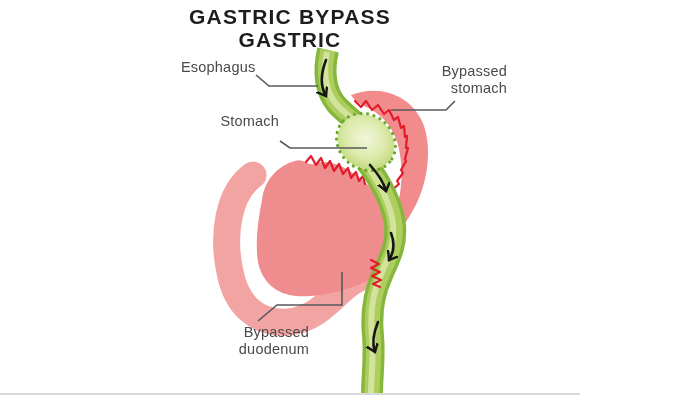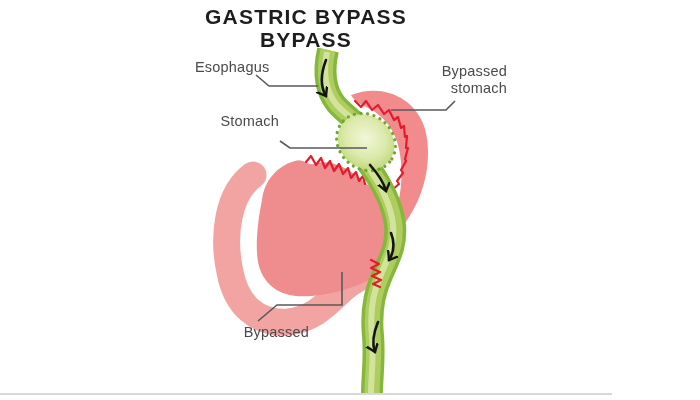--- a/index.html
+++ b/index.html
@@ -6,34 +6,34 @@
     --background:#ffffff; --stomach-pink:#ef8c8d; --duodenum-pink:#f2a4a3;
     --crescent-pink:#f18b8c; --staple-red:#e31c2d; --tube-green-dark:#85b73c;
     --tube-green-mid:#aecd5f; --tube-green-light:#d2e49c; --pouch-fill-light:#f2f6da;
     --pouch-fill-edge:#b7d36c; --suture-green:#6fa62f; --label-text:#4a4a4c;
     --leader-line:#58595b; --title-text:#1d1d1d; --baseline-gray:#d8d8d8;
     --arrow-black:#141414;
   }
   html,body{margin:0;padding:0;background:#fff;}
   .stage{
     position:relative;width:580px;height:400px;background:var(--background);
-    overflow:hidden;font-family:"Liberation Sans",sans-serif;padding-left:32px;
+    overflow:hidden;font-family:"Liberation Sans",sans-serif;
   }
   .title{
     position:absolute;left:0;right:0;top:5px;text-align:center;
     color:var(--title-text);font-weight:bold;font-size:21px;line-height:23px;
     letter-spacing:1.2px;
   }
   .diagram-svg{position:absolute;left:0;top:0;}
   .annotation{
     position:absolute;color:var(--label-text);font-size:14.5px;line-height:17px;
     letter-spacing:0.2px;text-align:right;
   }
   .annotation span{display:block;}
-  .ann-esophagus{left:195px;top:59px;text-align:left;}
+  .ann-esophagus{left:181px;top:59px;text-align:left;}
   .ann-bypassed-stomach{left:407px;top:63px;width:100px;}
   .ann-gastric-pouch{left:174px;top:113px;width:105px;}
   .ann-bypassed-duodenum{left:209px;top:324px;width:100px;}
   .baseline{
     position:absolute;left:0;right:0;top:393px;height:2px;
     background:var(--baseline-gray);
   }
   
   .duodenum-loop{fill:none;stroke:var(--duodenum-pink);stroke-width:27;stroke-linecap:round;stroke-linejoin:round;}
   .stomach-body{fill:var(--stomach-pink);}
@@ -46,21 +46,21 @@
   .leader{fill:none;stroke:var(--leader-line);stroke-width:1.6;stroke-linejoin:miter;}
   .arrow{fill:none;stroke:var(--arrow-black);stroke-width:2.6;stroke-linecap:round;}
 </style>
 </head>
 <body>
 
 <div class="stage">
 
   <div class="title">
     <div>GASTRIC BYPASS</div>
-    <div>BYPASS</div>
+    <div>GASTRIC</div>
   </div>
 
   <svg class="diagram-svg" width="700" height="400" viewBox="0 0 700 400">
     <defs>
       <radialGradient id="pouchGrad" cx="45%" cy="45%" r="65%">
         <stop offset="0%" style="stop-color:var(--pouch-fill-light,#f2f6da)"></stop>
         <stop offset="55%" style="stop-color:#dcea ab" stop-color="#dceaab"></stop>
         <stop offset="100%" style="stop-color:var(--pouch-fill-edge,#b7d36c)"></stop>
       </radialGradient>
       <marker id="chev" markerUnits="userSpaceOnUse" markerWidth="18" markerHeight="18" refX="8" refY="6" orient="auto">
@@ -115,16 +115,17 @@
     <span>Bypassed</span>
     <span>stomach</span>
   </div>
 
   <div class="annotation ann-gastric-pouch">
     <span>Stomach</span>
   </div>
 
   <div class="annotation ann-bypassed-duodenum">
     <span>Bypassed</span>
+    <span>duodenum</span>
   </div>
 
   <div class="baseline"></div>
 </div>
 
 </body></html>

